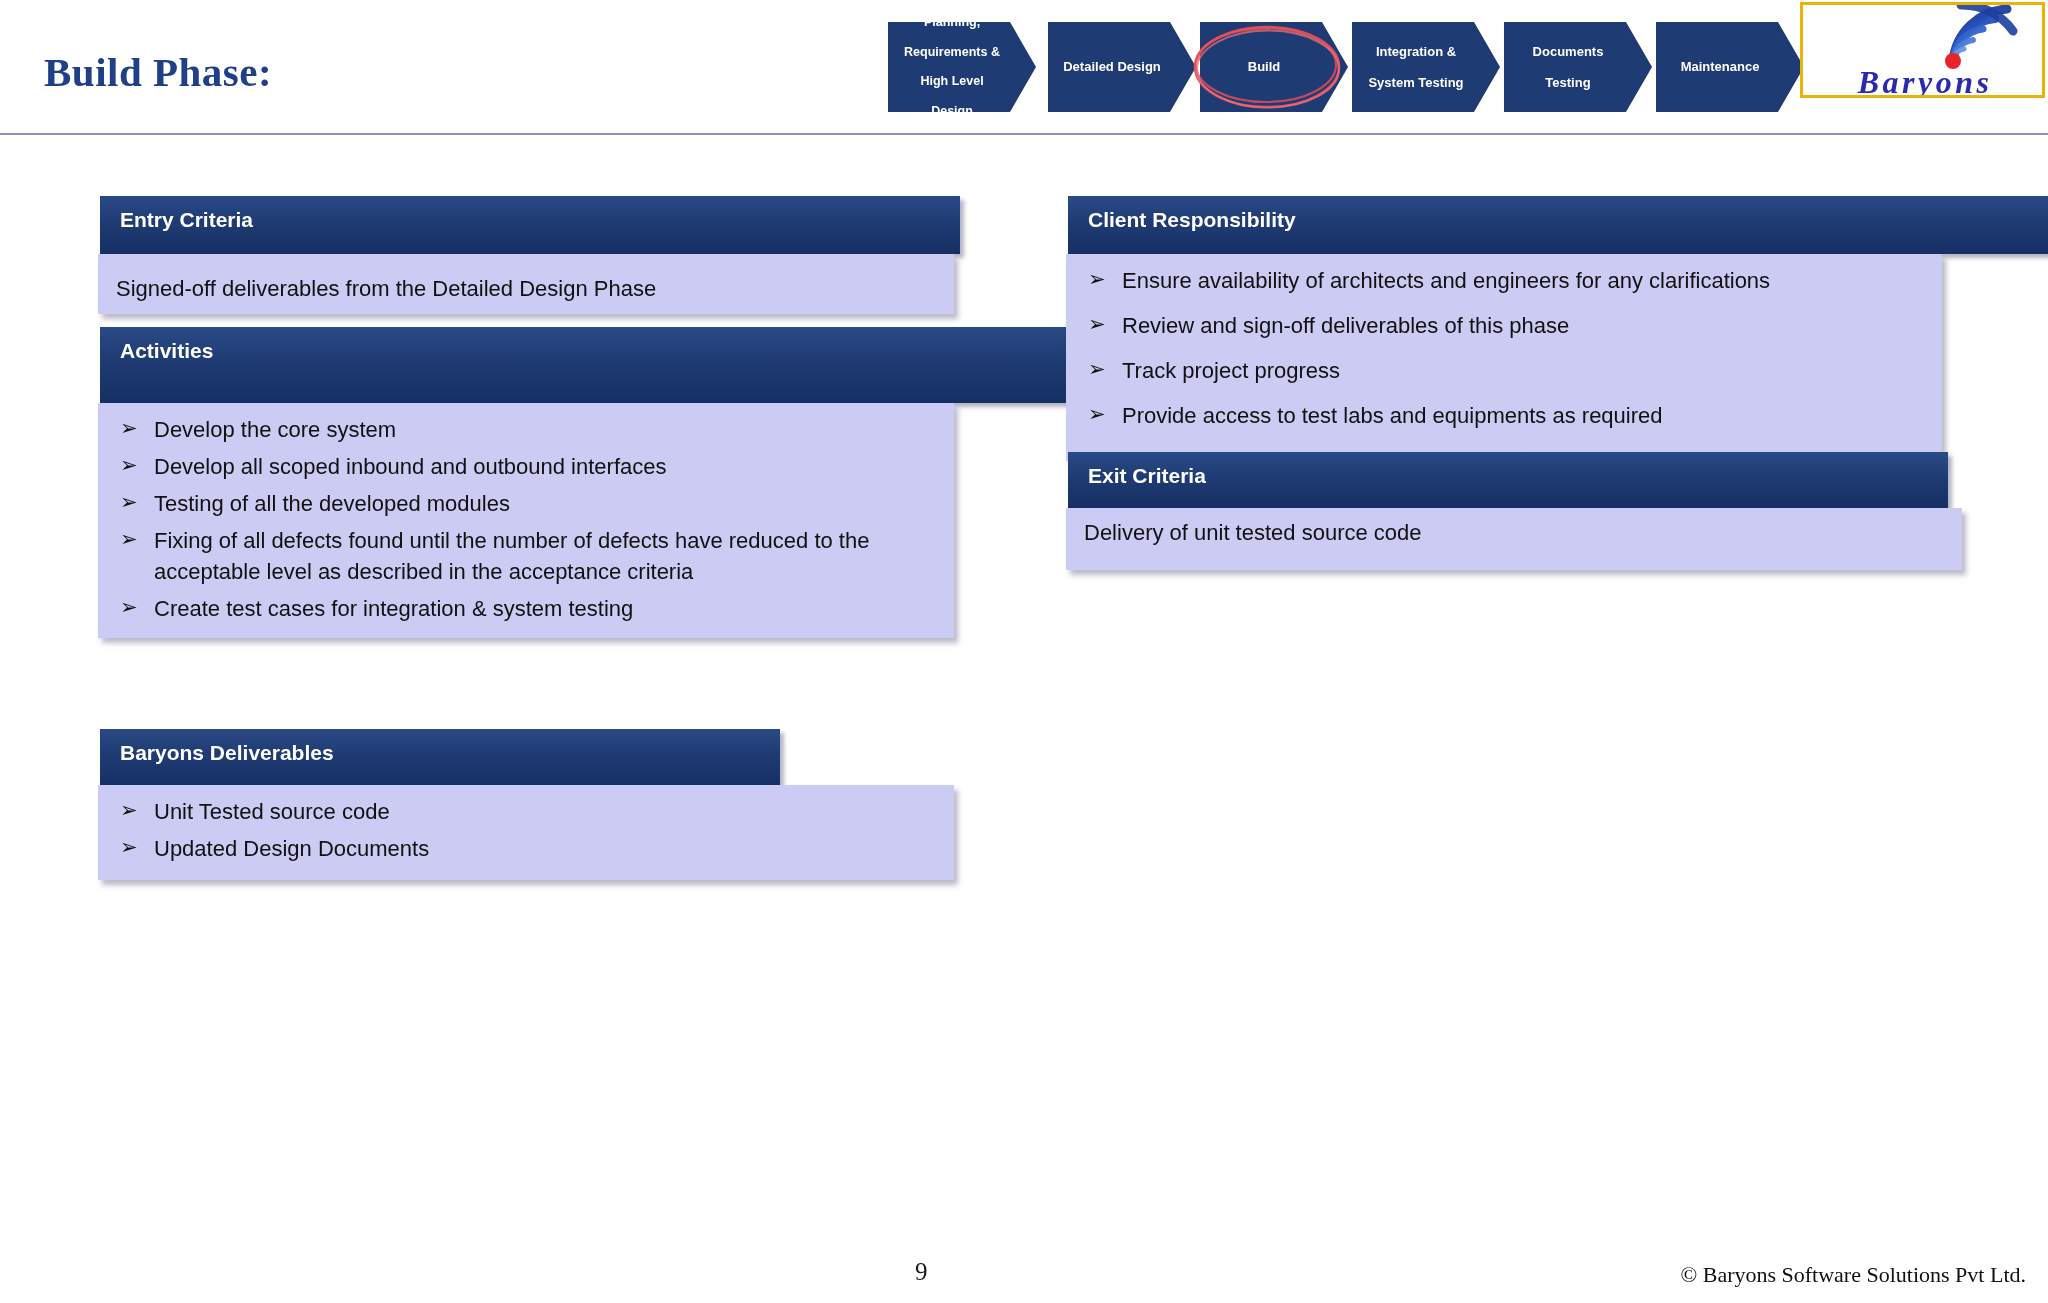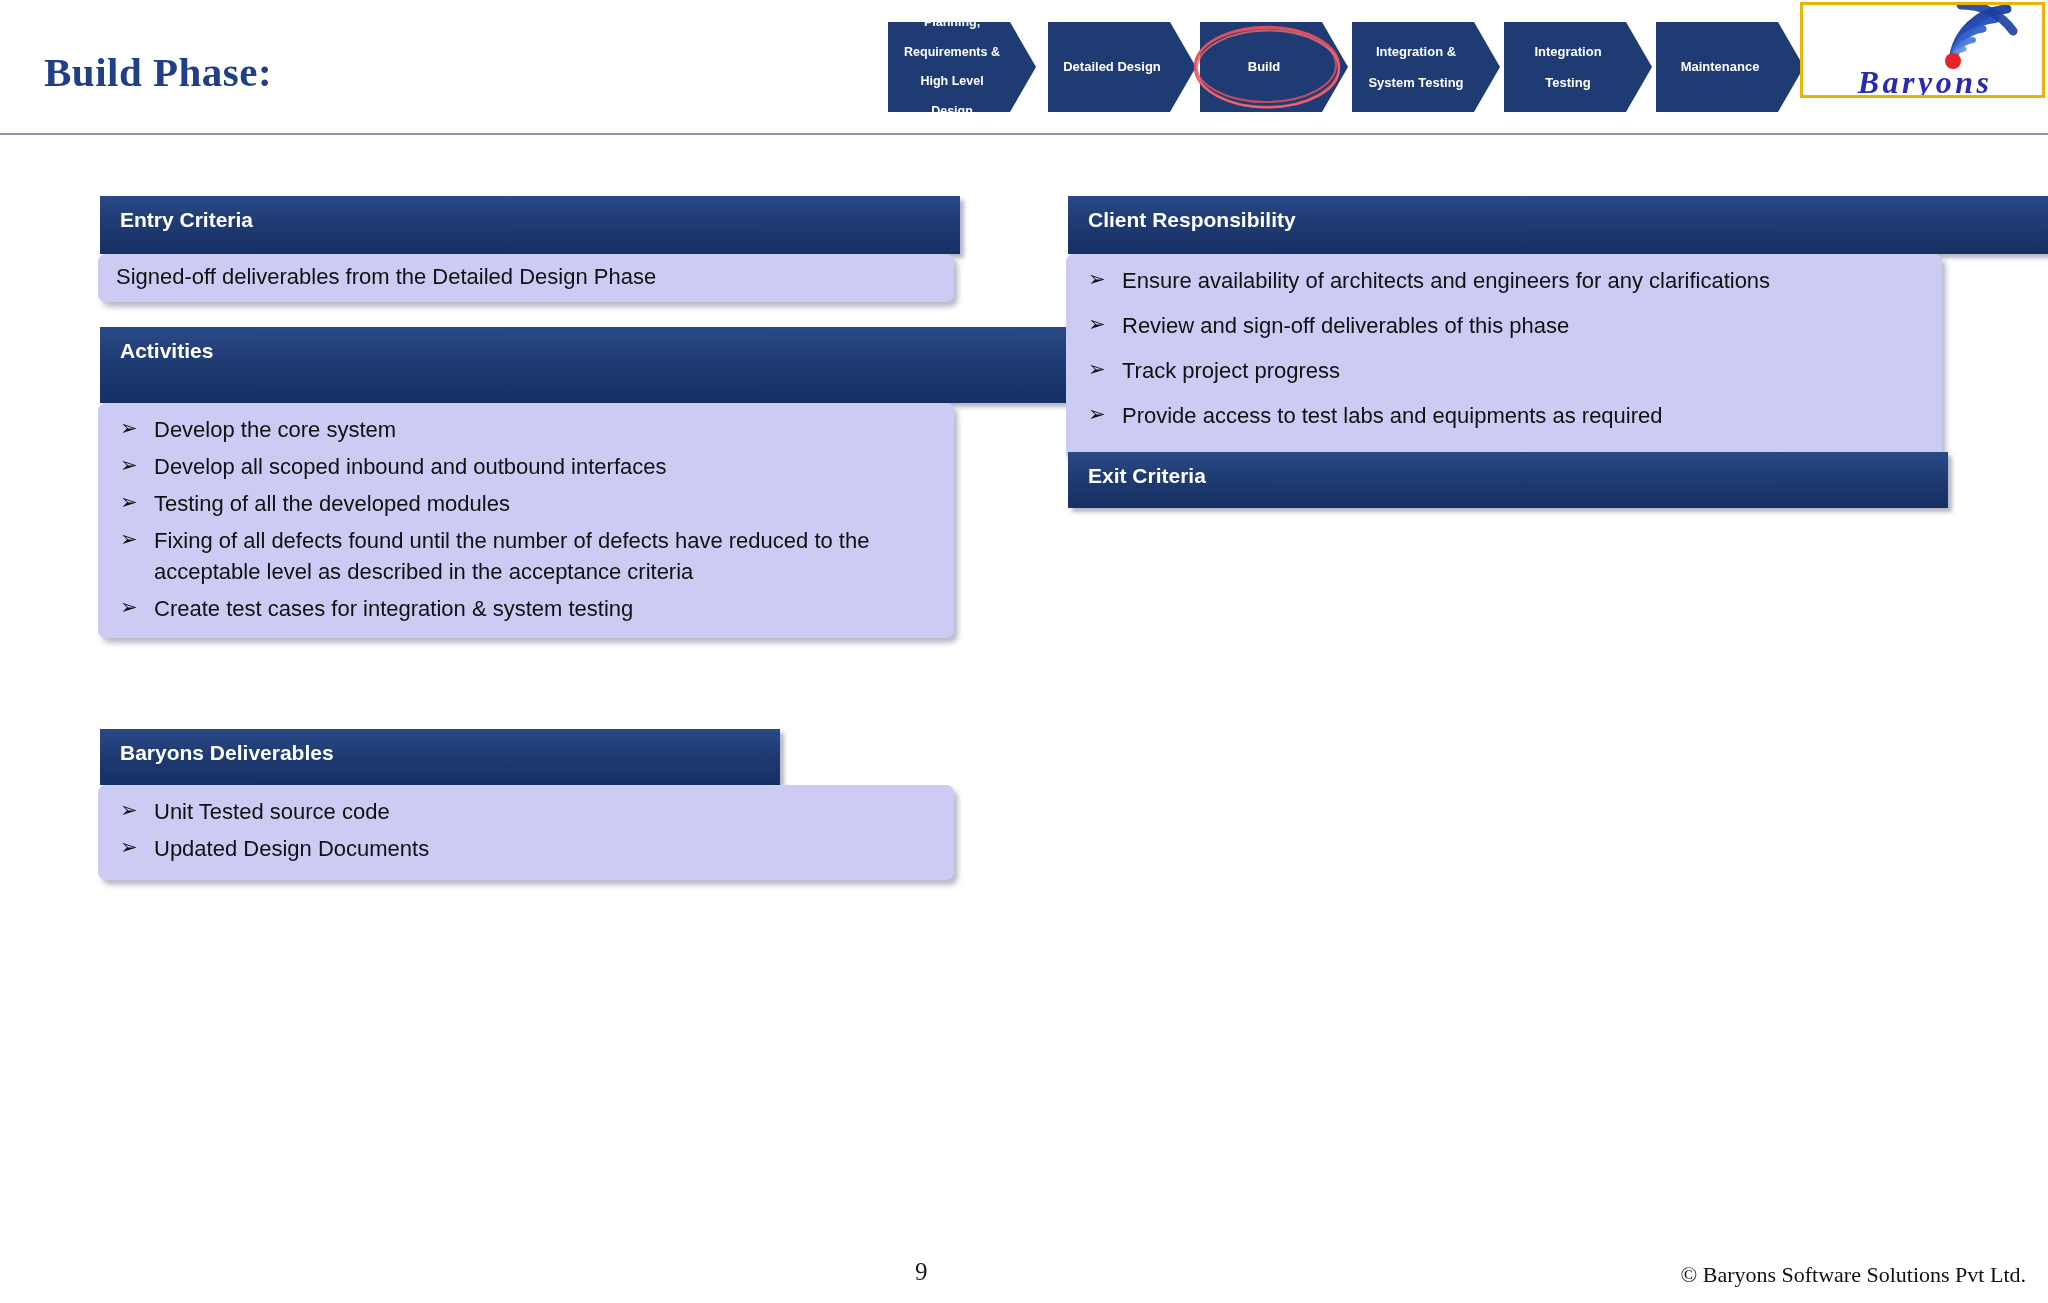--- a/index.html
+++ b/index.html
@@ -56,22 +56,21 @@
     color:#ffffff;font-size:21px;font-weight:bold;
     box-sizing:border-box;
     box-shadow:4px 4px 4px rgba(120,120,150,.55);
   }
   .panel-head span{position:absolute;left:20px;top:12px;text-align:right;}
   .panel-body{
     position:relative;
     background:#CBCBF4;
     box-sizing:border-box;
     box-shadow:4px 5px 5px rgba(120,120,150,.5);
-    padding:8px 14px 10px 14px;
-    border-radius:8px;
+    padding:20px 14px 10px 14px;
   }
   .plain-line{
     font-size:22px;color:#111111;line-height:1.35;padding-left:4px;
   }
   ul.bullets{list-style:none;margin:0;padding:0;}
   ul.bullets li{
     position:relative;font-size:22px;color:#111111;
     line-height:1.37;padding-left:42px;margin:0 0 7px 0;
   }
   ul.bullets li:last-child{margin-bottom:0;}
@@ -120,21 +119,21 @@
 
     <div class="chev" style="left:464px;width:148px;">
       <span>
         <span>Integration &amp;</span><br>
         <span>System Testing</span>
       </span>
     </div>
 
     <div class="chev" style="left:616px;width:148px;">
       <span>
-        <span>Integration</span><br>
+        <span>Documents</span><br>
         <span>Testing</span>
       </span>
     </div>
 
     <div class="chev" style="left:768px;width:148px;">
       <span>Maintenance</span>
     </div>
   </div>
 
   <svg class="ellipse-mark" viewBox="0 0 150 86">
@@ -242,16 +241,19 @@
         <span>Provide access to test labs and equipments as required</span>
       </li>
     </ul>
   </div>
 </div>
 
 <div class="panel" style="left:1068px;top:452px;width:896px;">
   <div class="panel-head" style="width:880px;height:56px;">
     <span>Exit Criteria</span>
   </div>
+  <div class="panel-body" style="width:896px;min-height:62px;margin-left:-2px;padding-top:10px;">
+    <div class="plain-line">Delivery of unit tested source code</div>
+  </div>
 </div>
 
 <div class="page-num">9</div>
 <div class="copyright">© Baryons Software Solutions Pvt Ltd.</div>
 
 </body></html>

